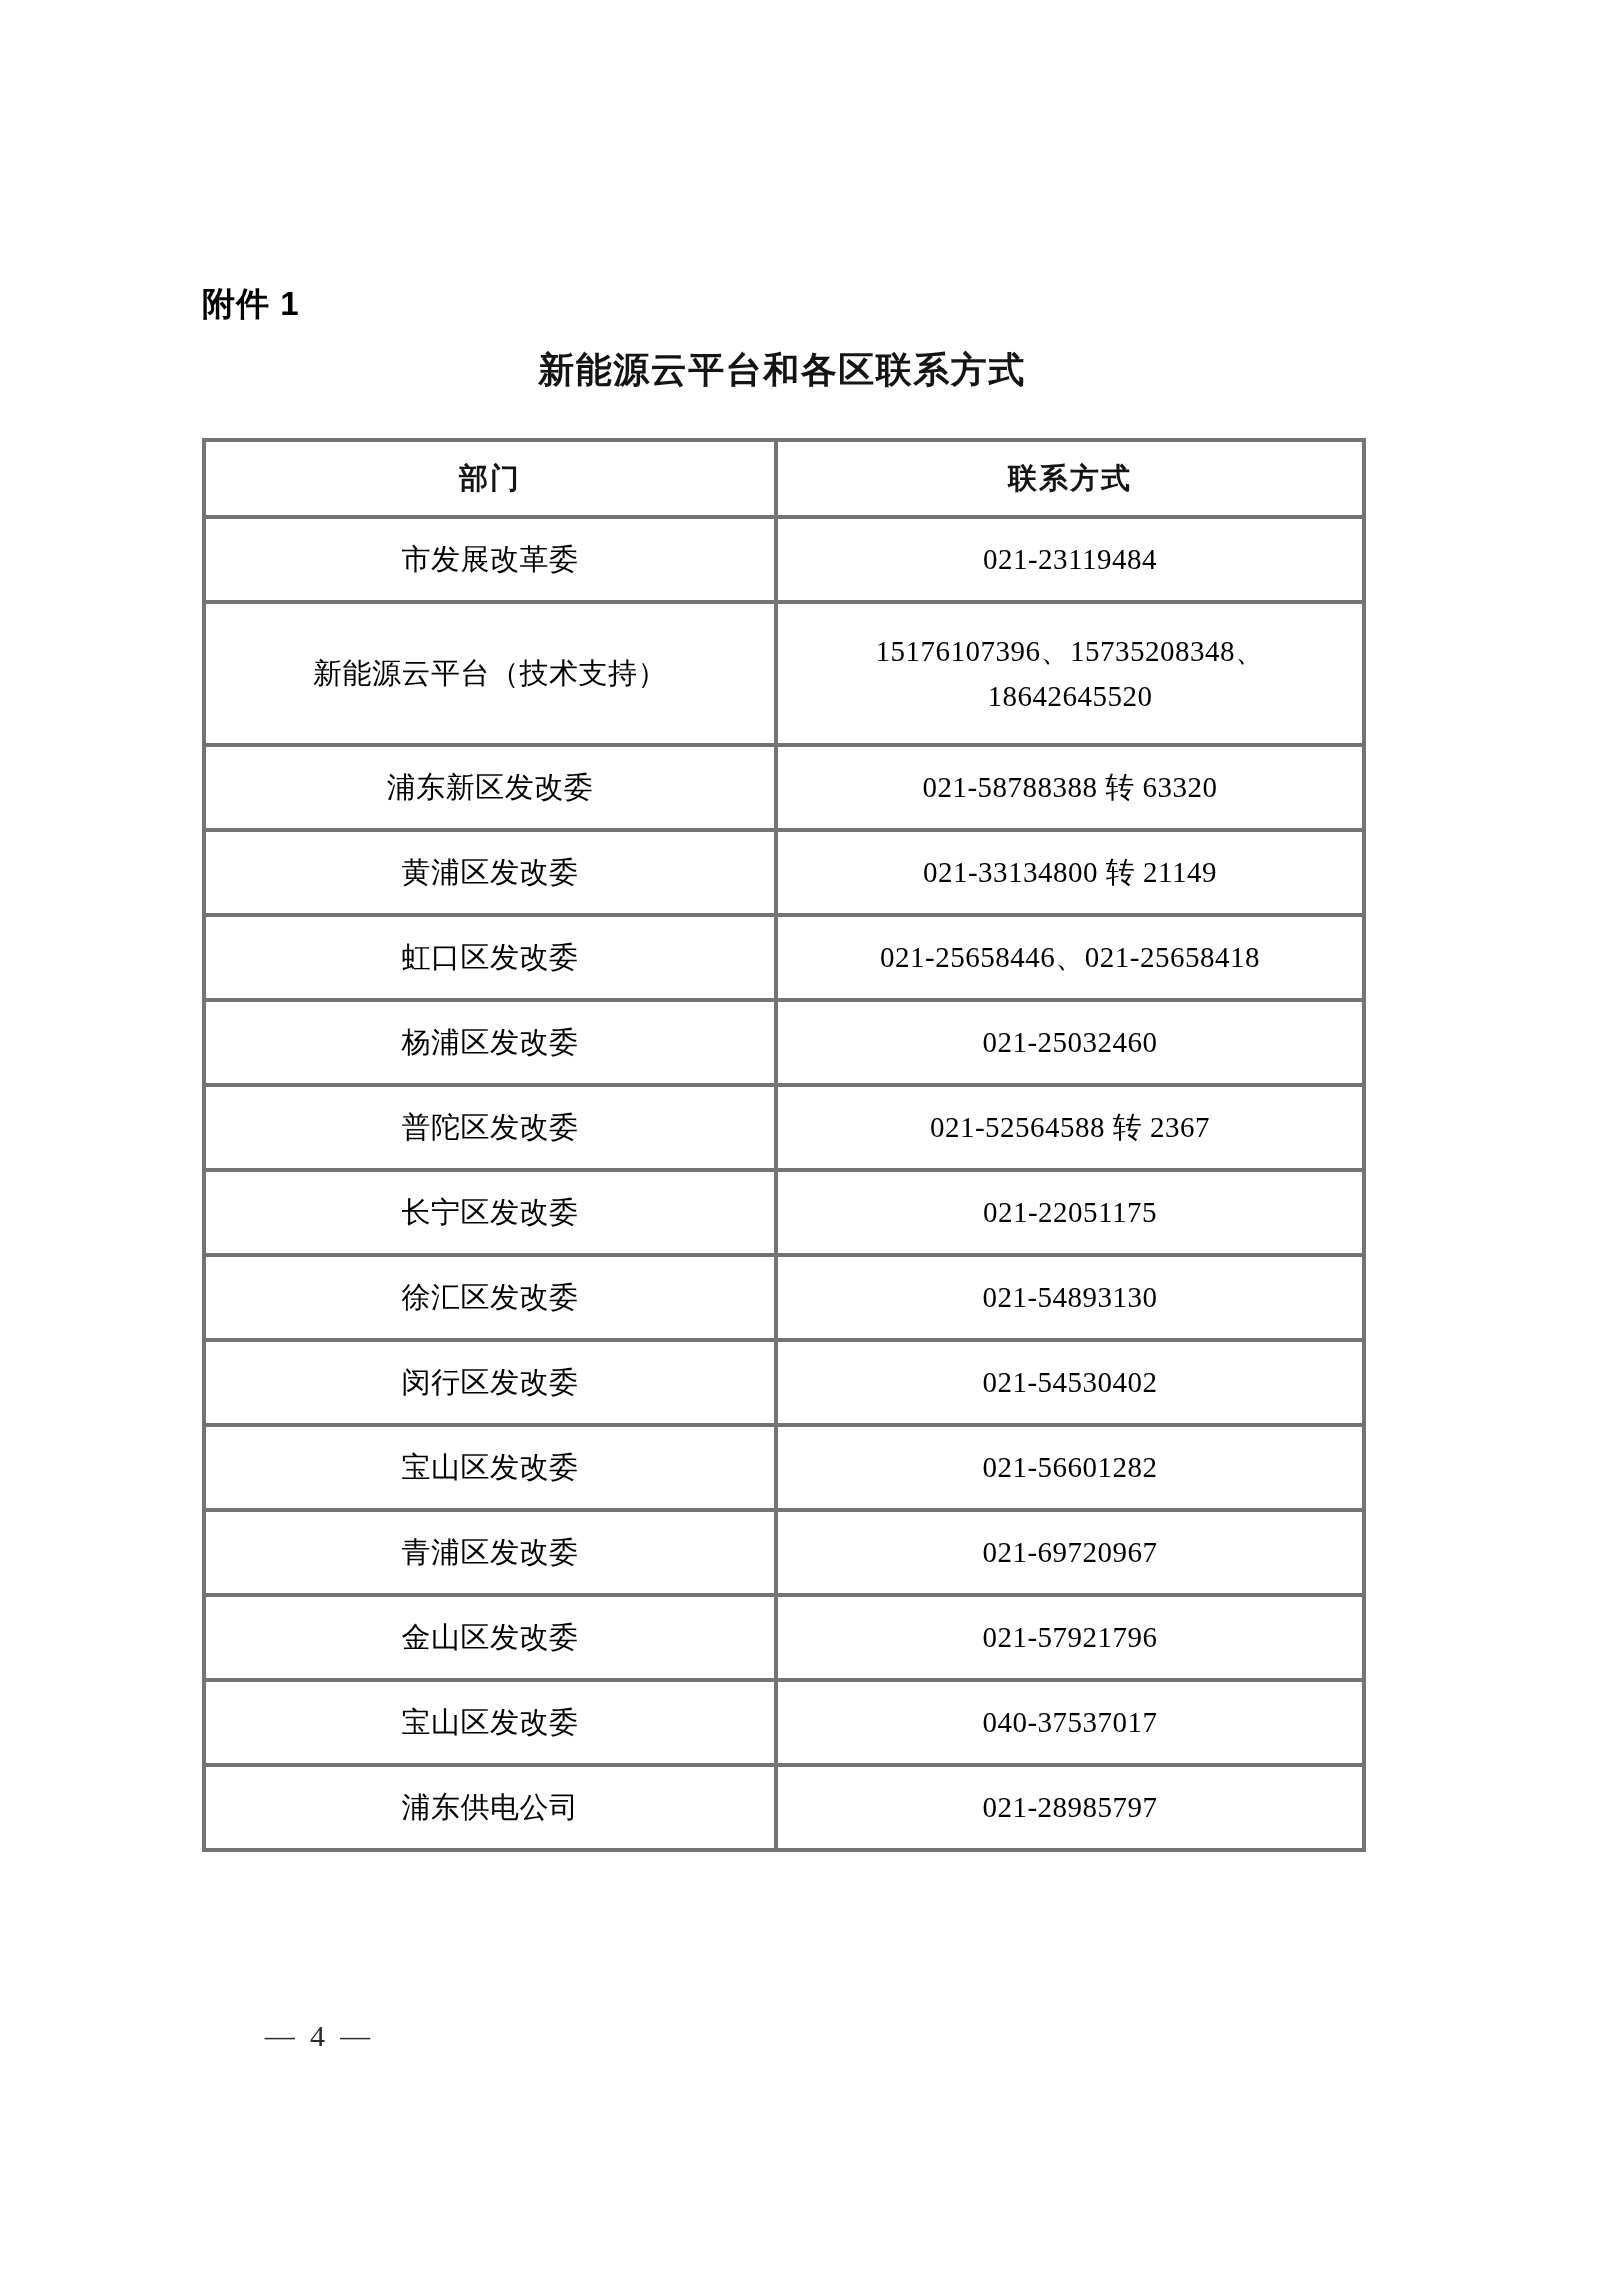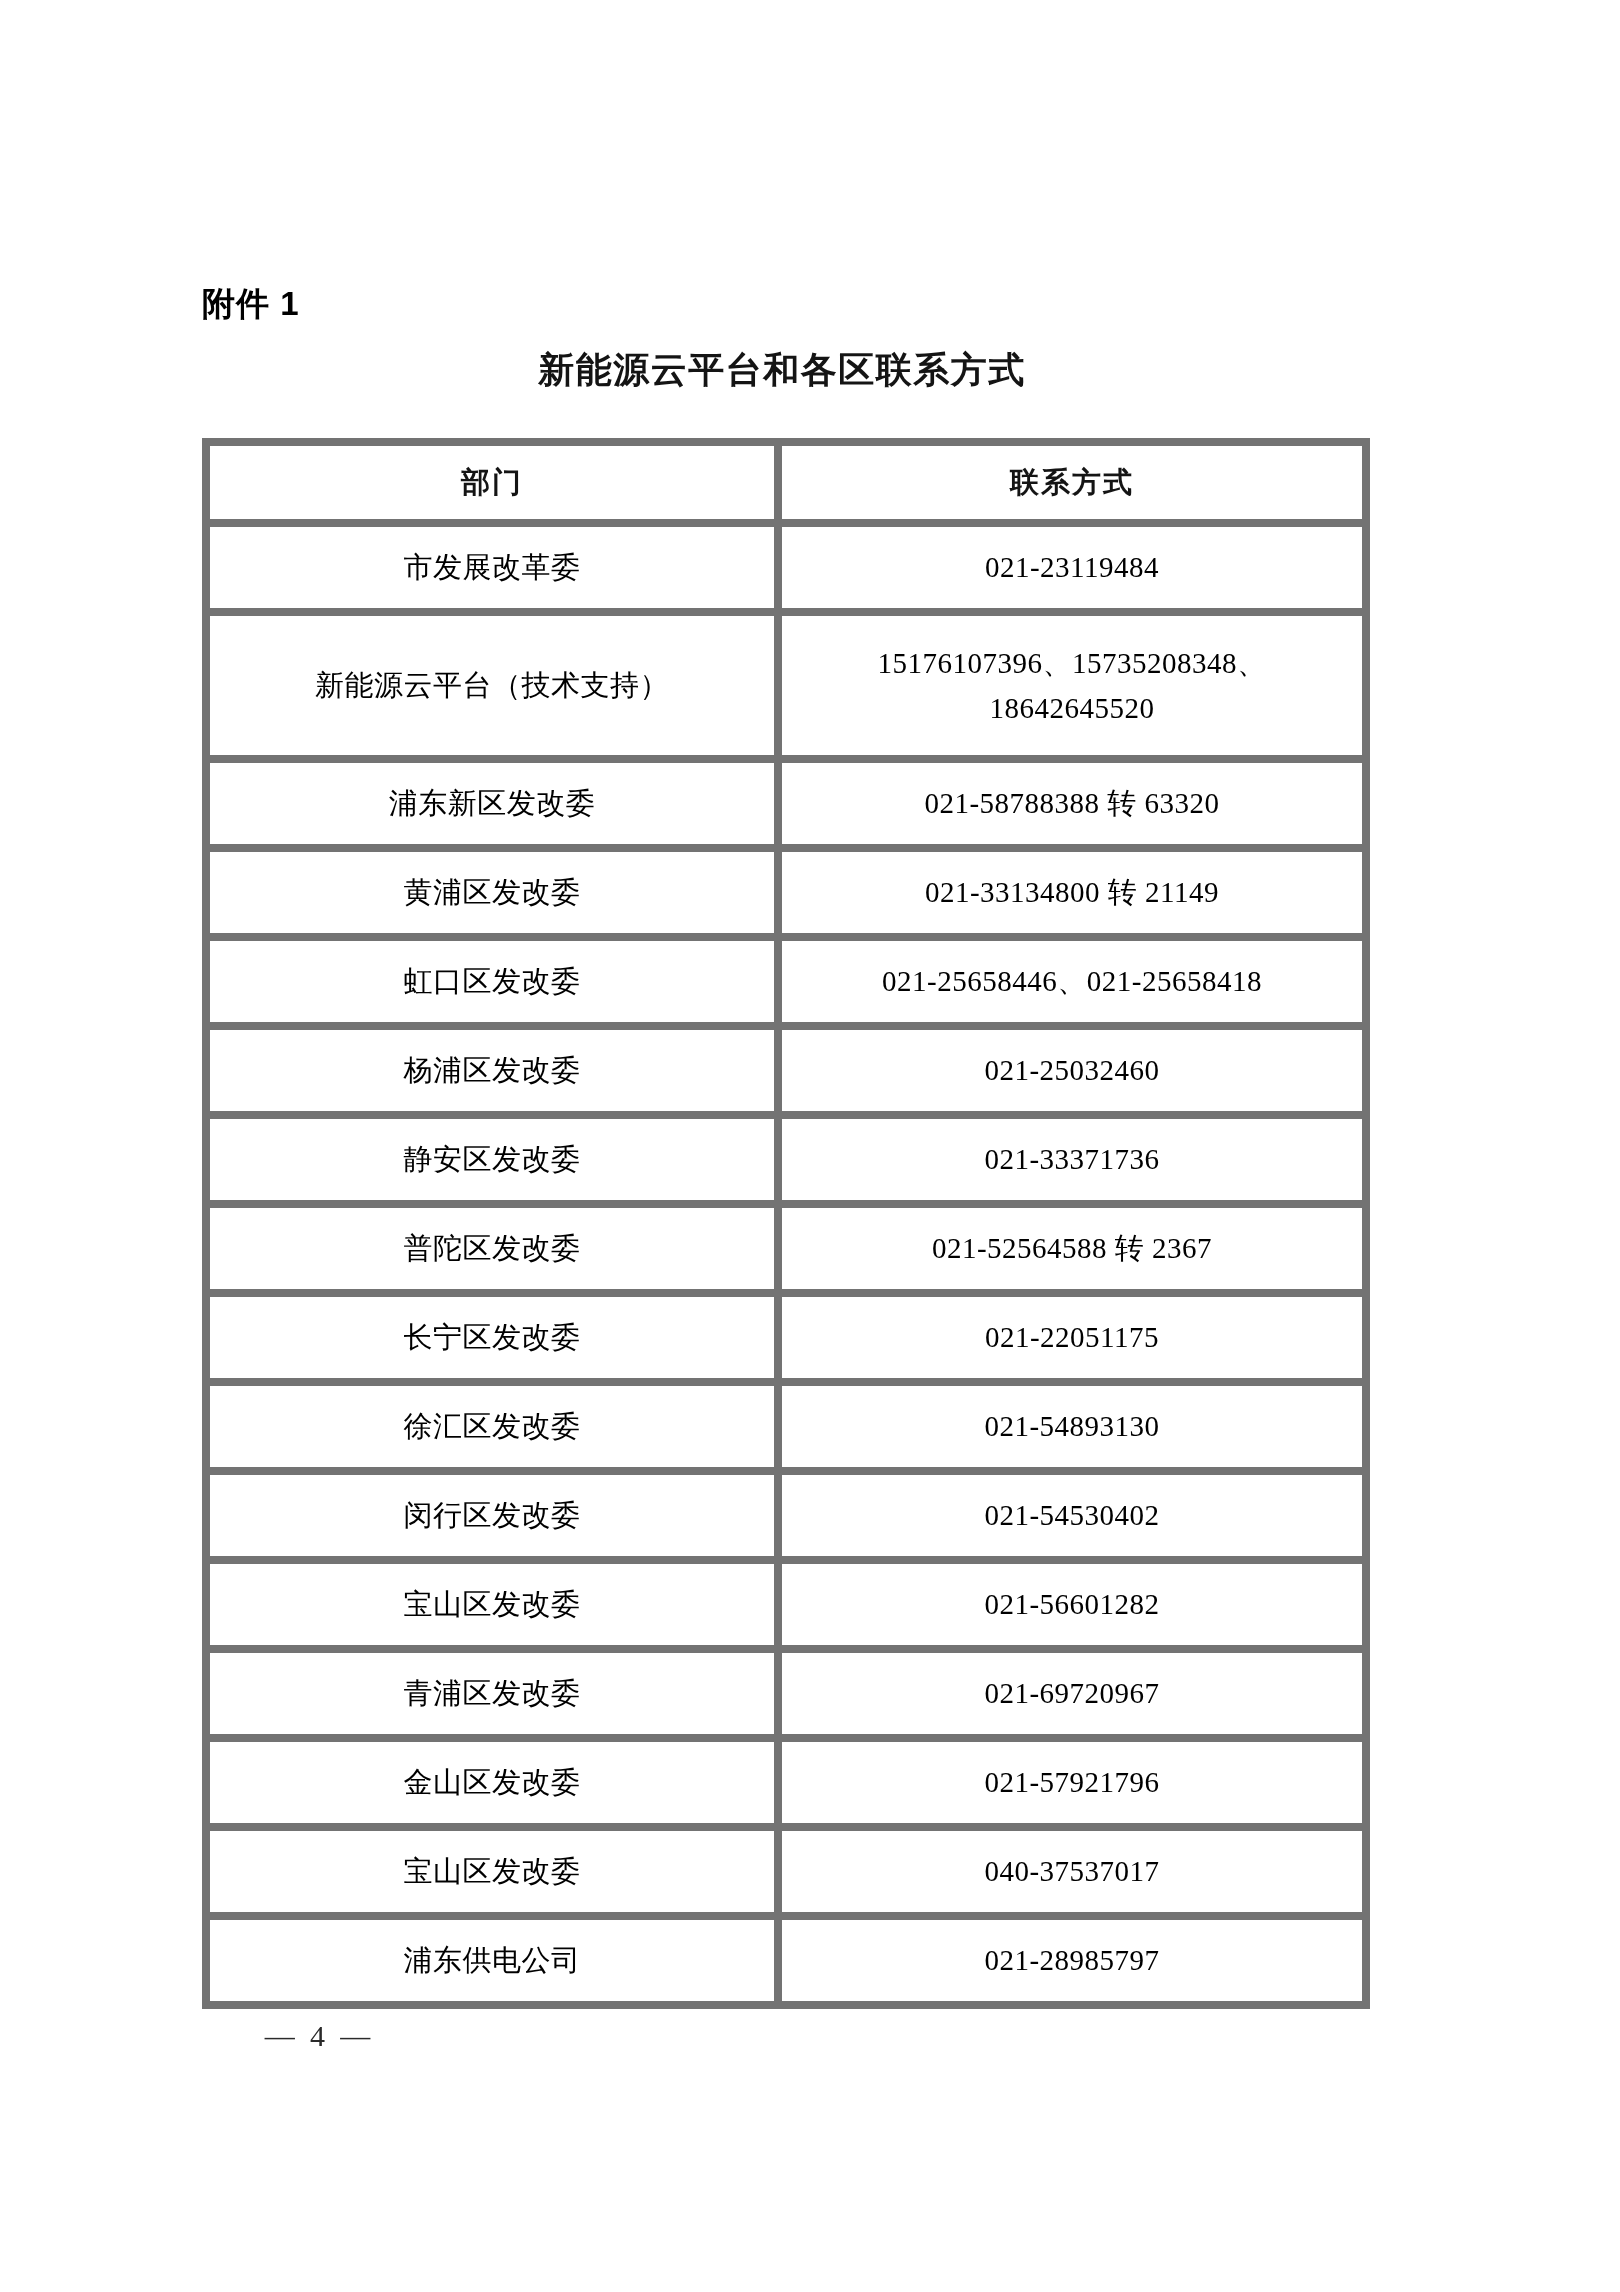--- a/index.html
+++ b/index.html
@@ -49,21 +49,21 @@
   .contact-table {
     position: absolute;
     left: 202px;
     top: 438px;
     width: 1160px;
     border-collapse: collapse;
     table-layout: fixed;
   }
   .contact-table td,
   .contact-table th {
-    border: 8px solid #737373;
+    border: 4px solid #737373;
     text-align: center;
     vertical-align: middle;
     padding: 5px;
     font-weight: normal;
   }
   .col-dept { width: 572px; }
   .col-contact { width: 588px; }
 
   .contact-table thead th {
     height: 63px;
@@ -159,26 +159,20 @@
             <span class="line">021-25658446、021-25658418</span>
           </td>
         </tr>
         <tr>
           <td class="cell-dept">杨浦区发改委</td>
           <td class="cell-contact">
             <span class="line">021-25032460</span>
           </td>
         </tr>
         <tr>
-          <td class="cell-dept">静安区发改委</td>
-          <td class="cell-contact">
-            <span class="line">021-33371736</span>
-          </td>
-        </tr>
-        <tr>
           <td class="cell-dept">普陀区发改委</td>
           <td class="cell-contact">
             <span class="line">021-52564588 转 2367</span>
           </td>
         </tr>
         <tr>
           <td class="cell-dept">长宁区发改委</td>
           <td class="cell-contact">
             <span class="line">021-22051175</span>
           </td>

